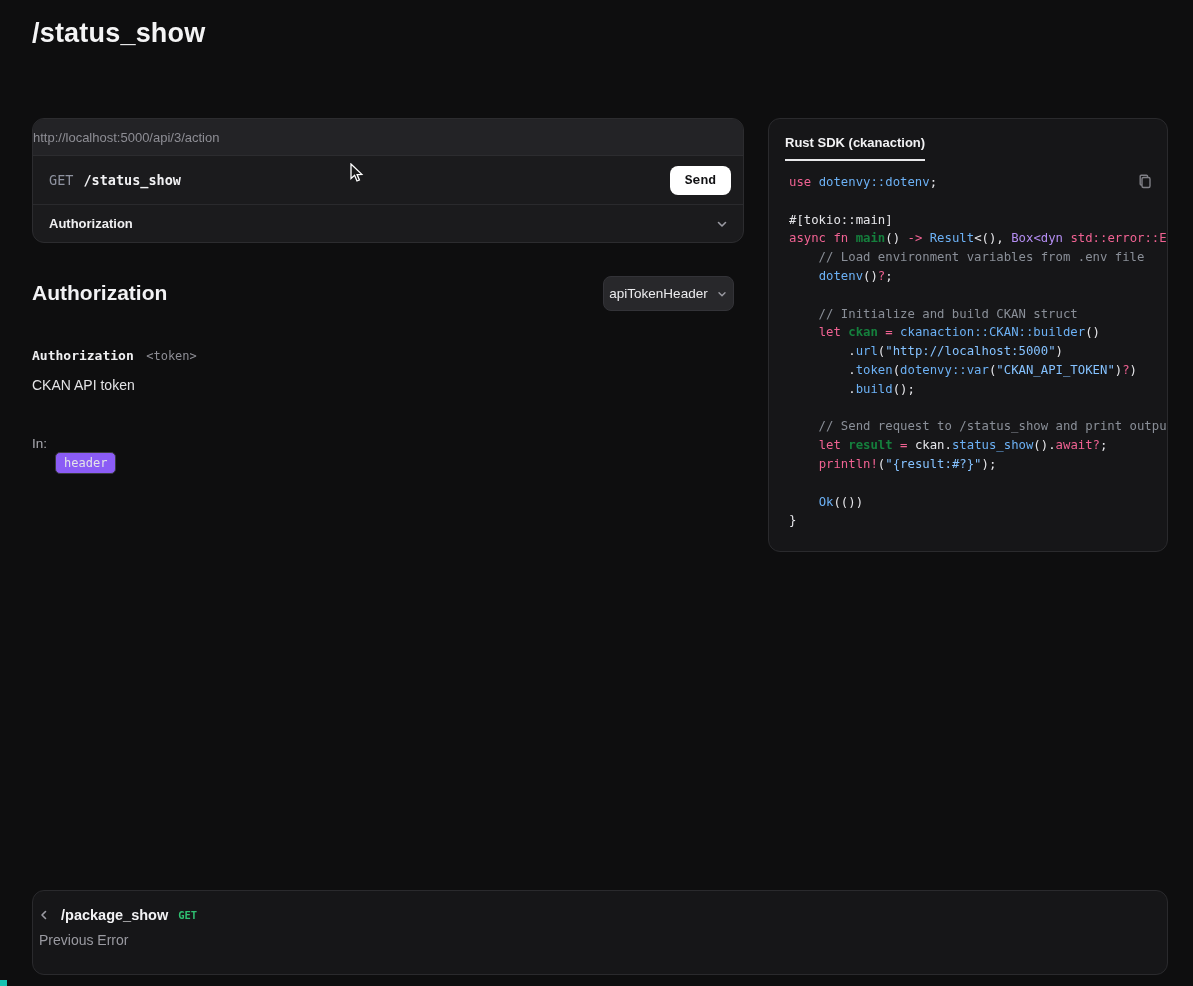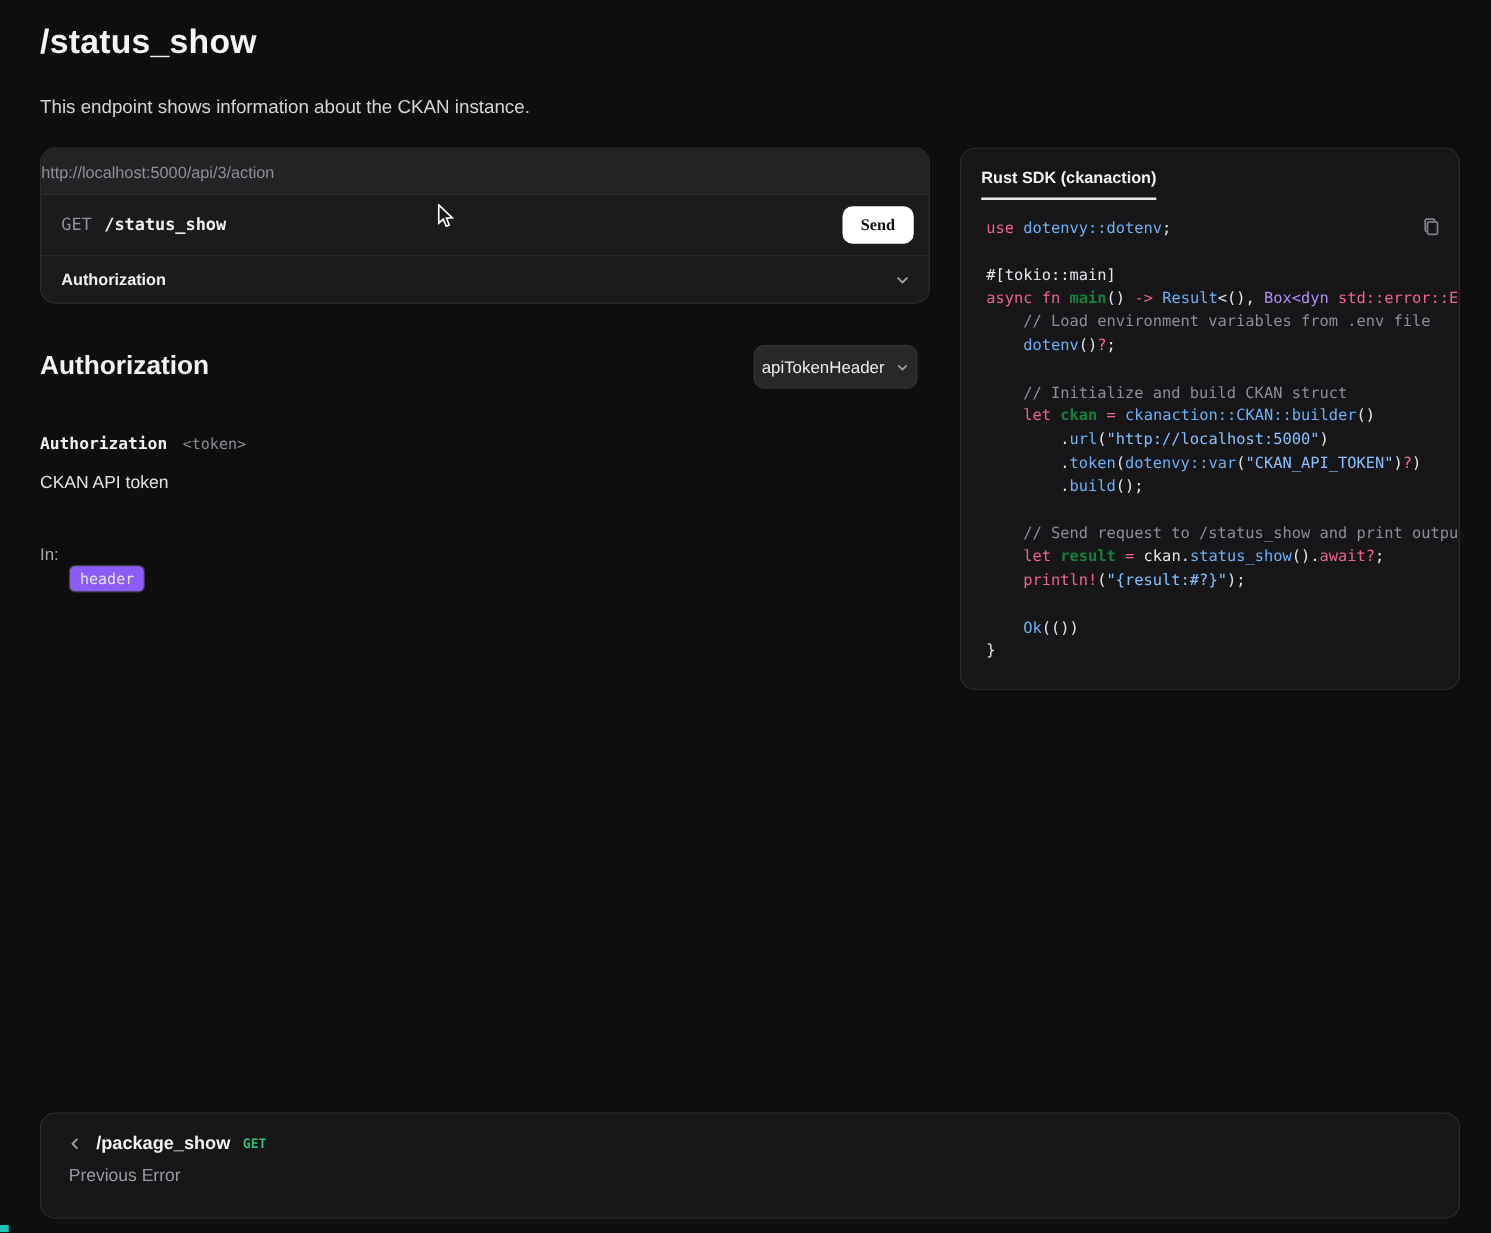--- a/index.html
+++ b/index.html
@@ -12,21 +12,21 @@
   .page-title { position:absolute; left:32px; top:18px; font-size:27px; font-weight:700; color:#f4f4f5; letter-spacing:0.2px; }
   .page-desc { position:absolute; left:32px; top:77px; font-size:15px; color:#d4d4d8; }
 
   
   .request-card { position:absolute; left:32px; top:118px; width:712px; background:#1b1b1d; border:1px solid #2c2c2f; border-radius:12px; overflow:hidden; }
   .request-card-top { height:37px; background:#232326; display:flex; align-items:center; justify-content:flex-start; border-bottom:1px solid #2c2c2f; cursor:pointer; }
   .request-card-top span { font-size:13px; color:#8e8e95; }
   .request-row { display:flex; align-items:center; height:48px; padding:0 12px 0 16px; }
   .method { font-family:"DejaVu Sans Mono","Liberation Mono",monospace; font-size:13.5px; color:#8f93a0; margin-right:10px; }
   .path { font-family:"DejaVu Sans Mono","Liberation Mono",monospace; font-size:13.5px; color:#f1f1f3; font-weight:700; }
-  .send-btn { margin-left:auto; background:#ffffff; color:#111113; border:none; border-radius:8px; font-size:13px; font-weight:600; padding:7px 15px; cursor:pointer; font-family:Liberation Serif, serif; }
+  .send-btn { margin-left:auto; background:#ffffff; color:#111113; border:none; border-radius:8px; font-size:13px; font-weight:600; padding:7px 15px; cursor:pointer; font-family:Liberation Mono, monospace; }
   .auth-row { display:flex; align-items:center; justify-content:space-between; height:38px; padding:0 14px 0 16px; border-top:1px solid #2a2a2d; cursor:pointer; }
   .auth-row .auth-label { font-size:13px; font-weight:700; color:#f0f0f2; }
   .chev { stroke:#9a9aa2; stroke-width:1.6; fill:none; stroke-linecap:round; stroke-linejoin:round; }
 
   
   .sdk-card { position:absolute; left:768px; top:118px; width:400px; height:434px; background:#161618; border:1px solid #2a2a2d; border-radius:12px; overflow:hidden; }
   .sdk-header { padding:14px 16px 0 16px; height:40px; }
   .sdk-tab { display:inline-block; font-size:13px; font-weight:700; color:#f2f2f4; padding-bottom:9px; border-bottom:2px solid #e8e8ea; cursor:pointer; }
   .code-wrap { position:relative; padding:14px 10px 14px 20px; height:394px; overflow:hidden; }
   .copy-icon { position:absolute; right:14px; top:14px; cursor:pointer; opacity:.75; }
@@ -46,36 +46,35 @@
   .scheme-select { position:absolute; left:603px; top:276px; width:131px; height:35px; background:#28282b; border:1px solid #333338; border-radius:8px; color:#ececef; font-size:13.5px; display:flex; align-items:center; justify-content:center; gap:8px; cursor:pointer; font-family:"Liberation Sans",sans-serif; }
   .param-line { position:absolute; left:32px; top:346px; }
   .param-name { font-size:13px; font-weight:700; color:#f0f0f2; }
   .param-type { font-size:12px; color:#8d8d95; margin-left:8px; }
   .param-desc { position:absolute; left:32px; top:377px; font-size:14px; color:#e3e3e6; }
   .in-row { position:absolute; left:32px; top:412px; display:flex; align-items:center; gap:8px; }
   .in-label { font-size:13.5px; color:#a9a9b0; }
   .in-badge { font-size:12px; color:#e4e4e8; background:#8b5cf6; border:1px solid #3a3a3f; border-radius:5px; padding:3px 8px;margin-top:40px; }
 
   
-  .footer-card { position:absolute; left:32px; top:890px; width:1136px; height:85px; background:#161618; border:1px solid #2a2a2d; border-radius:12px; padding:16px 20px; cursor:pointer; }
+  .footer-card { position:absolute; left:32px; top:890px; width:1136px; height:85px; background:#161618; border:1px solid #2a2a2d; border-radius:12px; padding:16px 4px; cursor:pointer; }
   .footer-row1 { display:flex; align-items:center; gap:4px; }
   .prev-title { font-size:14.5px; font-weight:700; color:#f2f2f4; margin-left:6px; }
   .prev-method { font-size:10.5px; font-weight:700; color:#2fbf71; margin-left:6px; font-family:"DejaVu Sans Mono","Liberation Mono",monospace; }
   .prev-label { margin-top:9px; margin-left:2px; font-size:14px; color:#9a9aa1; }
 
   .cursor { position:absolute; left:349px; top:163px; pointer-events:none; z-index:50; }
   .corner-accent { position:absolute; left:0; bottom:0; width:7px; height:6px; background:#17c3b2; }
 </style>
 </head>
 <body>
 
 <div class="page">
 
   <h1 class="page-title">/status_show</h1>
-  <p class="page-desc">This endpoint shows information about the CKAN instance.</p>
 
   <div class="request-card">
     <div class="request-card-top">
       <span>http://localhost:5000/api/3/action</span>
     </div>
     <div class="request-row">
       <span class="method">GET</span>
       <span class="path">/status_show</span>
       <button class="send-btn">Send</button>
     </div>

